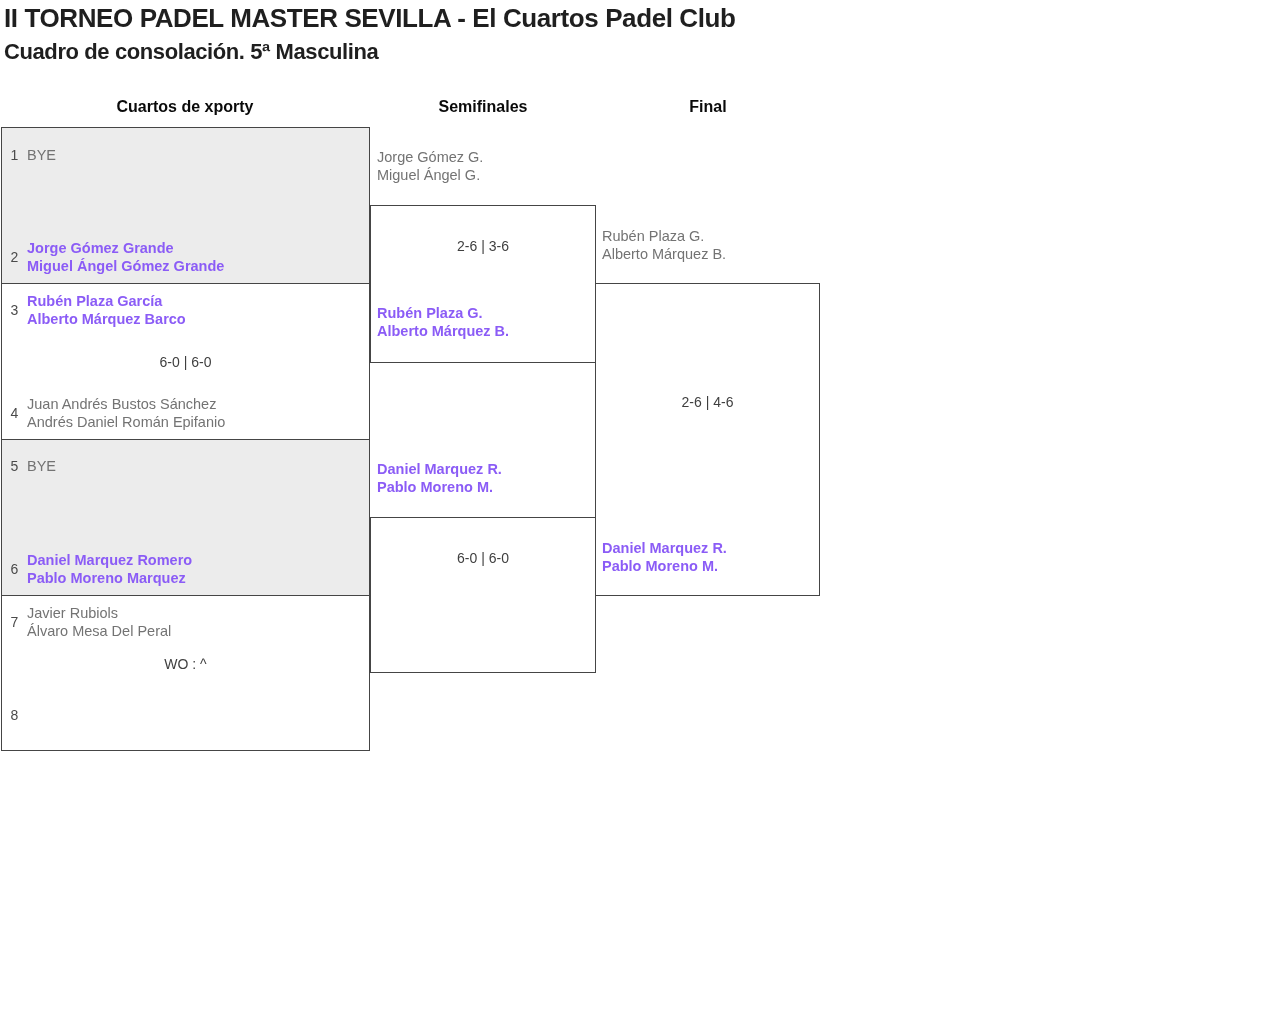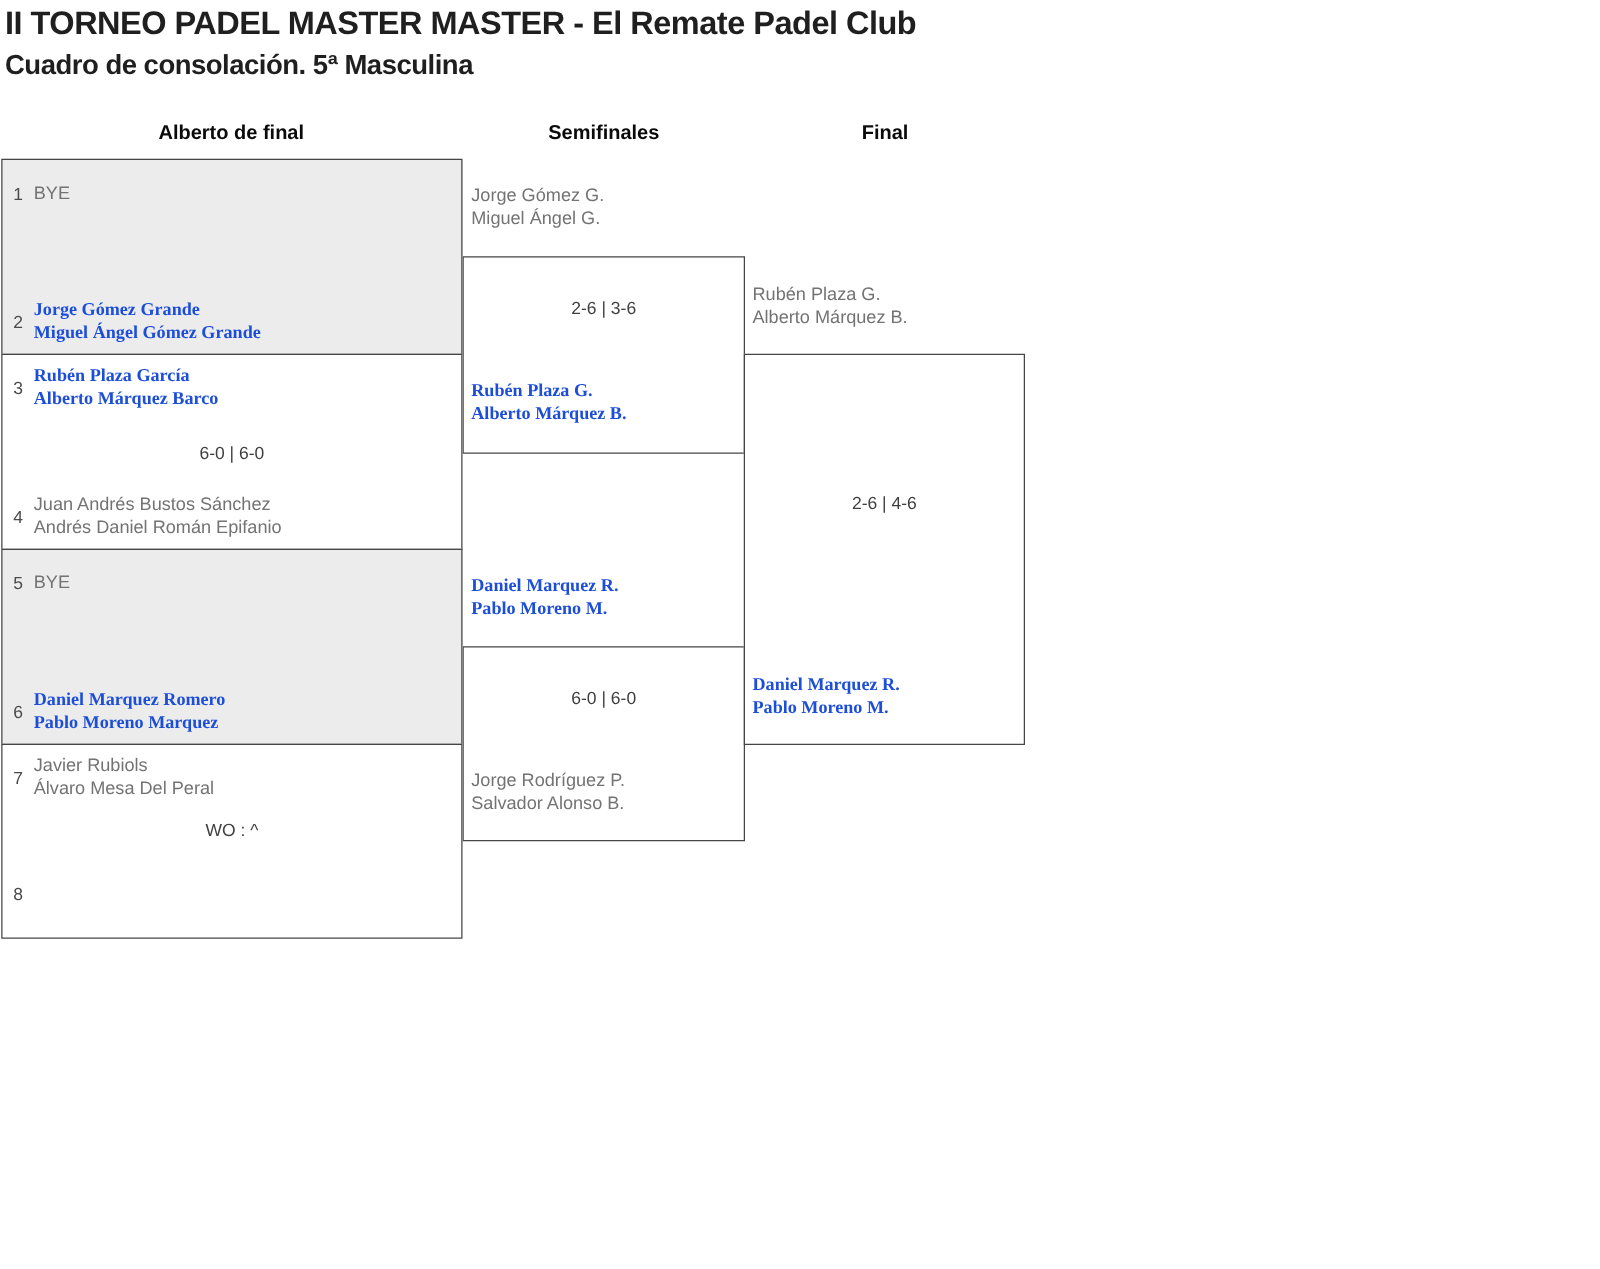--- a/index.html
+++ b/index.html
@@ -29,39 +29,39 @@
                   font-weight:600; color:#0a0a0a; }
 
   
   .box { position:absolute; border:1px solid #454545; background:#ffffff; }
   .box.bye { background:#ececec; }
 
   
   .team { position:absolute; display:flex; align-items:center; }
   .seed { width:13px; flex:none; text-align:center; font-size:14px; color:#4a4a4a; }
   .names { margin-left:6px; font-size:14.5px; line-height:18px; color:#737373; }
-  .team.winner .names { font-weight:bold; color:#1d4ed8;font-family:Liberation Serif, serif; }
+  .team.winner .names { font-weight:bold; color:#8b5cf6; }
   .pline { display:block; white-space:nowrap; }
   .team.noseed .names { margin-left:0; }
 
   
   .score { position:absolute; text-align:center; font-size:14px; line-height:18px; color:#3f3f3f; }
 </style>
 </head>
 <body>
 
 <div class="canvas">
 
   <div class="title-block">
-    <div class="title-line1">II TORNEO PADEL MASTER MASTER - El Remate Padel Club</div>
+    <div class="title-line1">II TORNEO PADEL MASTER SEVILLA - El Cuartos Padel Club</div>
     <div class="title-line2">Cuadro de consolación. 5ª Masculina</div>
   </div>
 
 
-  <div class="round-header" style="left:0; width:370px;">Alberto de final</div>
+  <div class="round-header" style="left:0; width:370px;">Cuartos de xporty</div>
   <div class="round-header" style="left:370px; width:226px;">Semifinales</div>
   <div class="round-header" style="left:595px; width:226px;">Final</div>
 
   <div class="box bye" style="left:1px; top:127px; width:369px; height:157px;"></div>
   <div class="box" style="left:1px; top:283px; width:369px; height:157px;"></div>
   <div class="box bye" style="left:1px; top:439px; width:369px; height:157px;"></div>
   <div class="box" style="left:1px; top:595px; width:369px; height:156px;"></div>
   <div class="box" style="left:370px; top:205px; width:226px; height:158px;"></div>
   <div class="box" style="left:370px; top:517px; width:226px; height:156px;"></div>
   <div class="box" style="left:595px; top:283px; width:225px; height:313px;"></div>
@@ -138,26 +138,20 @@
     </span>
   </div>
 
   <div class="team noseed winner" style="left:377px; top:460px; width:212px;">
     <span class="names">
       <span class="pline">Daniel Marquez R.</span>
       <span class="pline">Pablo Moreno M.</span>
     </span>
   </div>
   <div class="score" style="left:370px; top:549px; width:226px;">6-0 | 6-0</div>
-  <div class="team noseed" style="left:377px; top:616px; width:212px;">
-    <span class="names">
-      <span class="pline">Jorge Rodríguez P.</span>
-      <span class="pline">Salvador Alonso B.</span>
-    </span>
-  </div>
 
   <div class="team noseed" style="left:602px; top:227px; width:212px;">
     <span class="names">
       <span class="pline">Rubén Plaza G.</span>
       <span class="pline">Alberto Márquez B.</span>
     </span>
   </div>
   <div class="score" style="left:595px; top:393px; width:225px;">2-6 | 4-6</div>
   <div class="team noseed winner" style="left:602px; top:539px; width:212px;">
     <span class="names">

